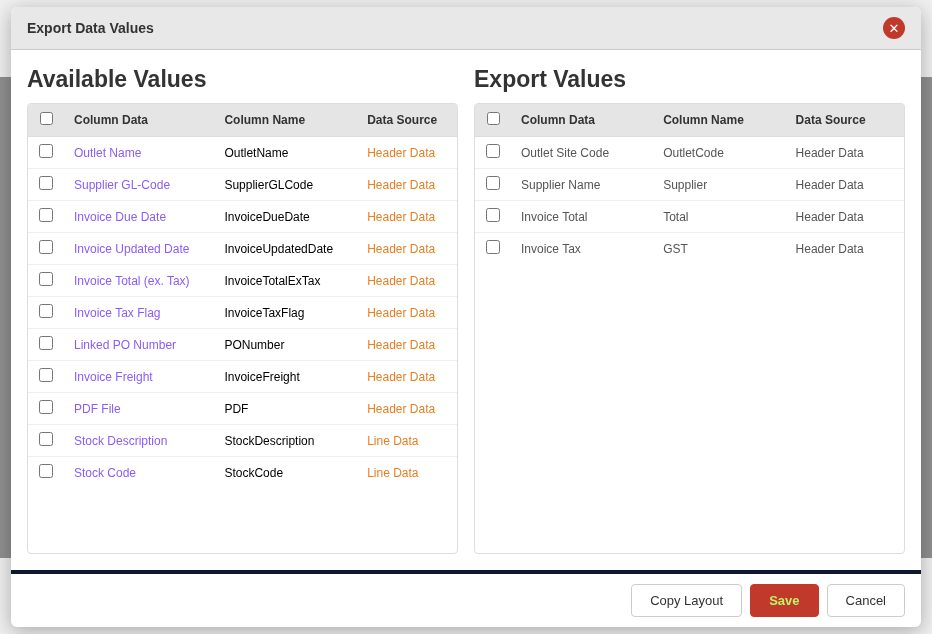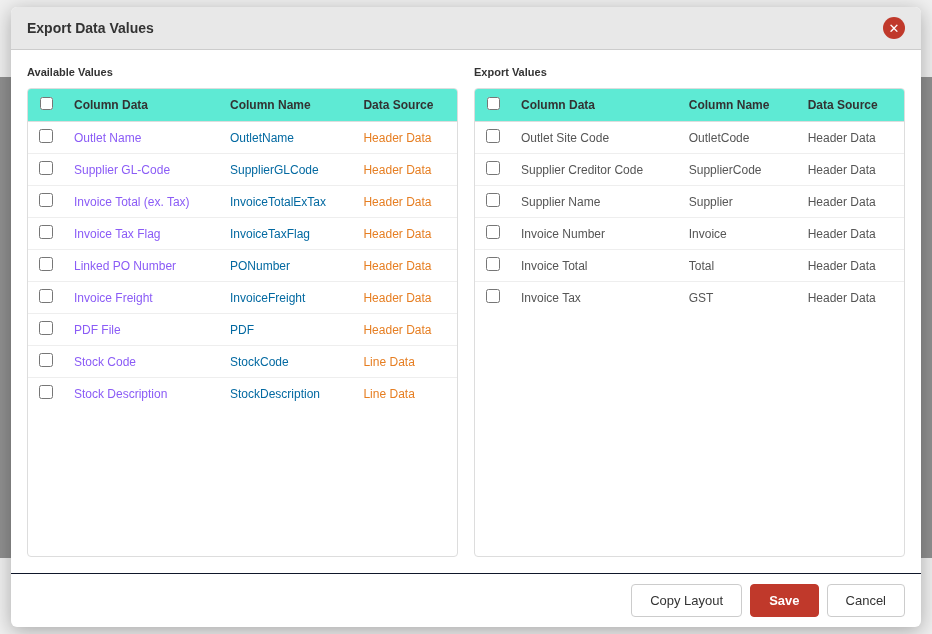--- a/index.html
+++ b/index.html
@@ -65,37 +65,37 @@
       padding: 16px;
       gap: 16px;
       overflow: hidden;
     }
     .panel {
       flex: 1;
       display: flex;
       flex-direction: column;
     }
     .panel-title {
-      font-size: 11px;
+      font-size: 23px;
       font-weight: 600;
       color: #333;
       margin-bottom: 10px;
     }
     .table-container {
       border: 1px solid #ddd;
       border-radius: 4px;
       flex: 1;
       overflow-y: auto;
     }
     table {
       width: 100%;
       border-collapse: collapse;
     }
     thead tr {
-      background: #5eead4;
+      background: #e5e5e5;
       border-bottom: 1px solid #ddd;
     }
     thead th {
       padding: 8px 10px;
       text-align: left;
       font-weight: 600;
       color: #333;
       font-size: 12px;
     }
     thead th:first-child {
@@ -114,21 +114,21 @@
       color: #555;
     }
     tbody td:first-child {
       text-align: center;
     }
     .col-data-link {
       color: #8b5cf6;
       cursor: pointer;
     }
     .col-name-link {
-      color: #0369a1;
+      color: #000000;
       cursor: pointer;
     }
     .col-source-header {
       color: #e67e22;
       font-weight: 500;
     }
     .col-source-line {
       color: #e67e22;
       font-weight: 500;
     }
@@ -138,35 +138,35 @@
     .checkbox-cell input[type="checkbox"] {
       width: 14px;
       height: 14px;
       cursor: pointer;
     }
     .modal-footer {
       padding: 10px 16px;
       display: flex;
       justify-content: flex-end;
       gap: 8px;
-      border-top: 1px solid #0f172a;
+      border-top: 4px solid #0f172a;
     }
     .btn {
       padding: 8px 18px;
       border-radius: 4px;
       font-size: 13px;
       cursor: pointer;
       border: 1px solid #ccc;
       background: #fff;
       color: #333;
       font-weight: 500;
     }
     .btn-primary {
       background: #c0392b;
-      color: #ffffff;
+      color: #bef264;
       border-color: #c0392b;
       font-weight: 600;
     }
     .scrollbar-visible::-webkit-scrollbar {
       width: 6px;
     }
     .scrollbar-visible::-webkit-scrollbar-thumb {
       background: #ccc;
       border-radius: 3px;
     }
@@ -214,20 +214,36 @@
         <input type="checkbox" style="">
       </td>
       <td class="col-data-link">Supplier GL-Code</td>
       <td class="col-name-link">SupplierGLCode</td>
       <td class="col-source-header">Header Data</td>
     </tr>
                 <tr>
       <td class="checkbox-cell">
         <input type="checkbox" style="">
       </td>
+      <td class="col-data-link">Invoice Due Date</td>
+      <td class="col-name-link">InvoiceDueDate</td>
+      <td class="col-source-header">Header Data</td>
+    </tr>
+                <tr>
+      <td class="checkbox-cell">
+        <input type="checkbox" style="">
+      </td>
+      <td class="col-data-link">Invoice Updated Date</td>
+      <td class="col-name-link">InvoiceUpdatedDate</td>
+      <td class="col-source-header">Header Data</td>
+    </tr>
+                <tr>
+      <td class="checkbox-cell">
+        <input type="checkbox" style="">
+      </td>
       <td class="col-data-link">Invoice Total (ex. Tax)</td>
       <td class="col-name-link">InvoiceTotalExTax</td>
       <td class="col-source-header">Header Data</td>
     </tr>
                 <tr>
       <td class="checkbox-cell">
         <input type="checkbox" style="">
       </td>
       <td class="col-data-link">Invoice Tax Flag</td>
       <td class="col-name-link">InvoiceTaxFlag</td>
@@ -254,30 +270,30 @@
         <input type="checkbox" style="">
       </td>
       <td class="col-data-link">PDF File</td>
       <td class="col-name-link">PDF</td>
       <td class="col-source-header">Header Data</td>
     </tr>
                 <tr>
       <td class="checkbox-cell">
         <input type="checkbox" style="">
       </td>
+      <td class="col-data-link">Stock Description</td>
+      <td class="col-name-link">StockDescription</td>
+      <td class="col-source-line">Line Data</td>
+    </tr>
+                <tr>
+      <td class="checkbox-cell">
+        <input type="checkbox" style="">
+      </td>
       <td class="col-data-link">Stock Code</td>
       <td class="col-name-link">StockCode</td>
-      <td class="col-source-line">Line Data</td>
-    </tr>
-                <tr>
-      <td class="checkbox-cell">
-        <input type="checkbox" style="">
-      </td>
-      <td class="col-data-link">Stock Description</td>
-      <td class="col-name-link">StockDescription</td>
       <td class="col-source-line">Line Data</td>
     </tr>
               </tbody>
           </table>
         </div>
       </div>
 
       <div class="panel">
         <div class="panel-title">Export Values</div>
         <div class="table-container scrollbar-visible">
@@ -298,38 +314,22 @@
         <input type="checkbox" style="">
       </td>
       <td>Outlet Site Code</td>
       <td>OutletCode</td>
       <td class="col-source-plain">Header Data</td>
     </tr>
                 <tr>
       <td class="checkbox-cell">
         <input type="checkbox" style="">
       </td>
-      <td>Supplier Creditor Code</td>
-      <td>SupplierCode</td>
-      <td class="col-source-plain">Header Data</td>
-    </tr>
-                <tr>
-      <td class="checkbox-cell">
-        <input type="checkbox" style="">
-      </td>
       <td>Supplier Name</td>
       <td>Supplier</td>
-      <td class="col-source-plain">Header Data</td>
-    </tr>
-                <tr>
-      <td class="checkbox-cell">
-        <input type="checkbox" style="">
-      </td>
-      <td>Invoice Number</td>
-      <td>Invoice</td>
       <td class="col-source-plain">Header Data</td>
     </tr>
                 <tr>
       <td class="checkbox-cell">
         <input type="checkbox" style="">
       </td>
       <td>Invoice Total</td>
       <td>Total</td>
       <td class="col-source-plain">Header Data</td>
     </tr>

